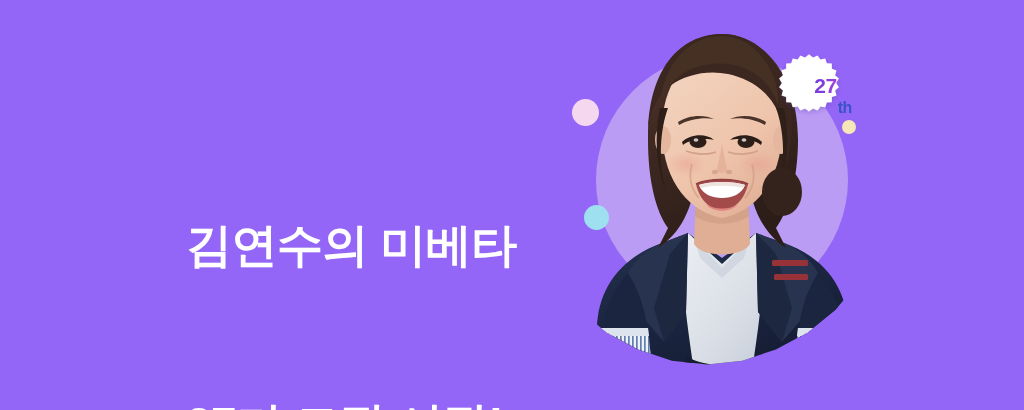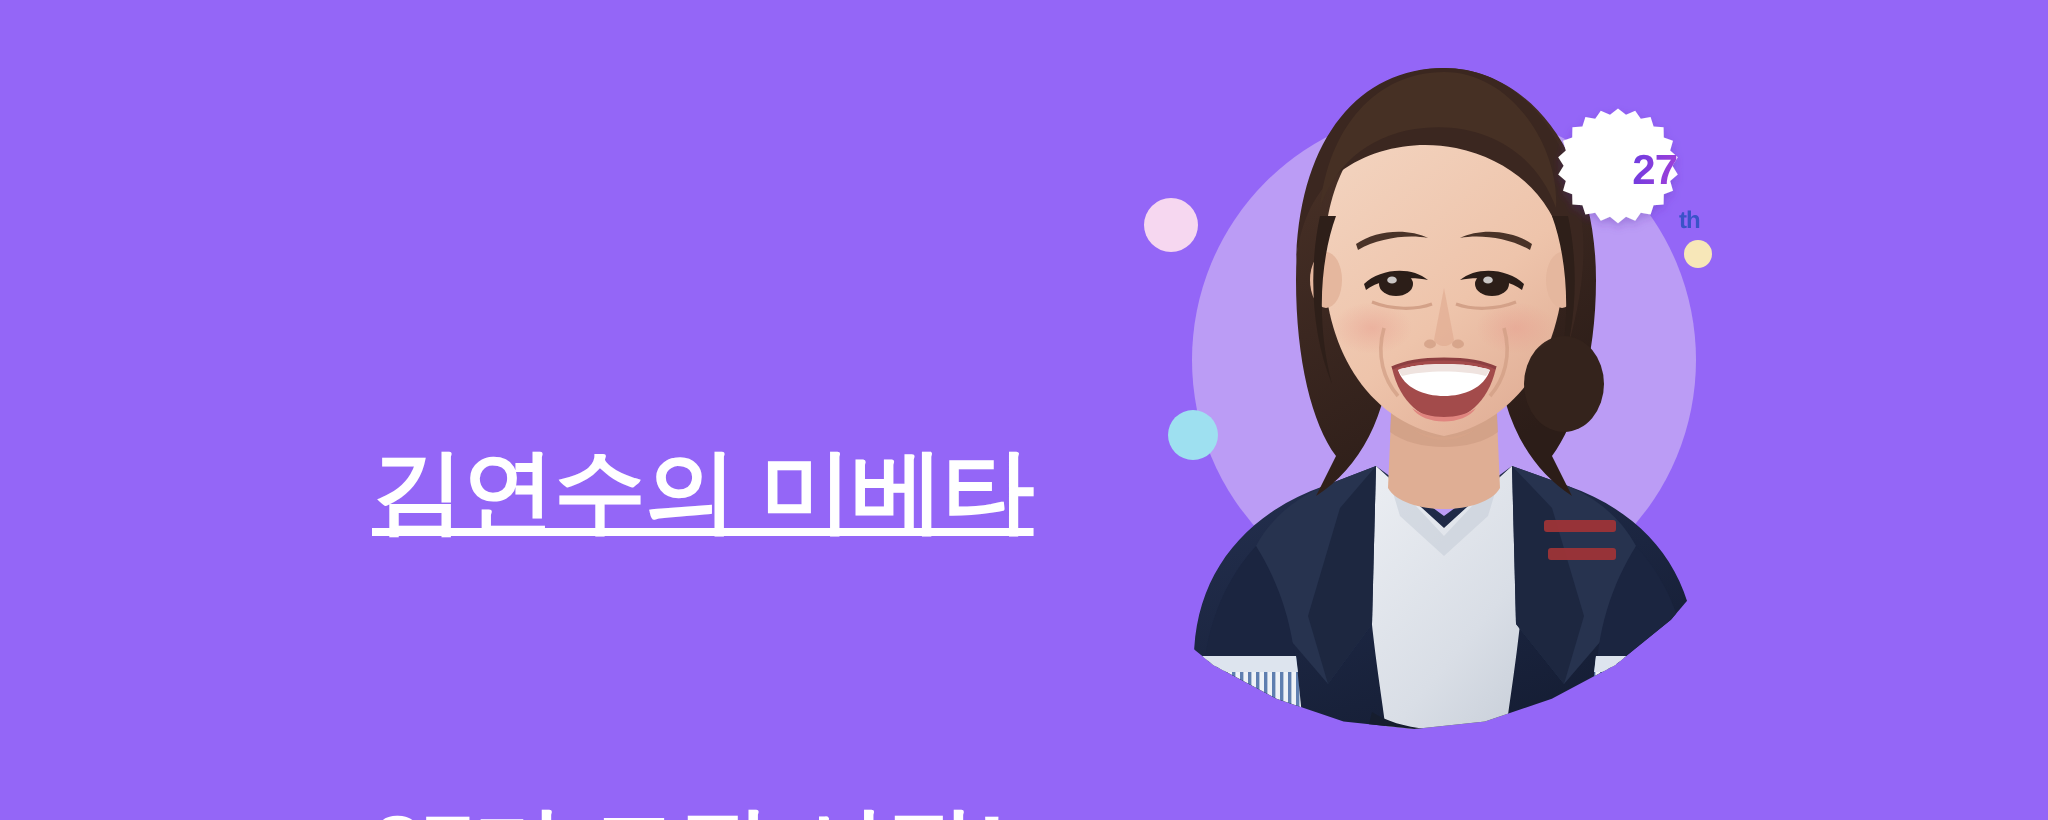--- a/index.html
+++ b/index.html
@@ -29,21 +29,21 @@
   }
   .headline {
     color: #ffffff;
     font-size: 46px;
     font-weight: 700;
     line-height: 1.30;
     letter-spacing: -0.5px;
     white-space: pre;
     margin: 0;
   }
-  .headline .line { display: block; text-decoration: underline; }
+  .headline .line { display: block; }
 
   
   .dot { position: absolute; border-radius: 50%; z-index: 5; }
   .dot-pink  { left: 572px; top: 99px;  width: 27px; height: 27px; background: #f6d7f0; }
   .dot-cyan  { left: 584px; top: 205px; width: 25px; height: 25px; background: #9ee0f0; }
   .dot-cream { left: 842px; top: 120px; width: 14px; height: 14px; background: #f7e7b8; }
 
   
   .portrait-group {
     position: absolute;
@@ -94,21 +94,21 @@
   }
   .badge-num {
     font-size: 21px;
     background: linear-gradient(100deg, #6d3ce0 0%, #a43fd8 100%);
     -webkit-background-clip: text;
     background-clip: text;
     color: transparent;
     margin-left: 48px;
   }
   .badge-ord {
-    font-size: 12px;
+    font-size: 16px;
     color: #3a53c8;
     margin-left: 1px;
     align-self: flex-end;
     margin-bottom: 2px;
   }
 </style>
 </head>
 <body>
 
 <div class="banner">

